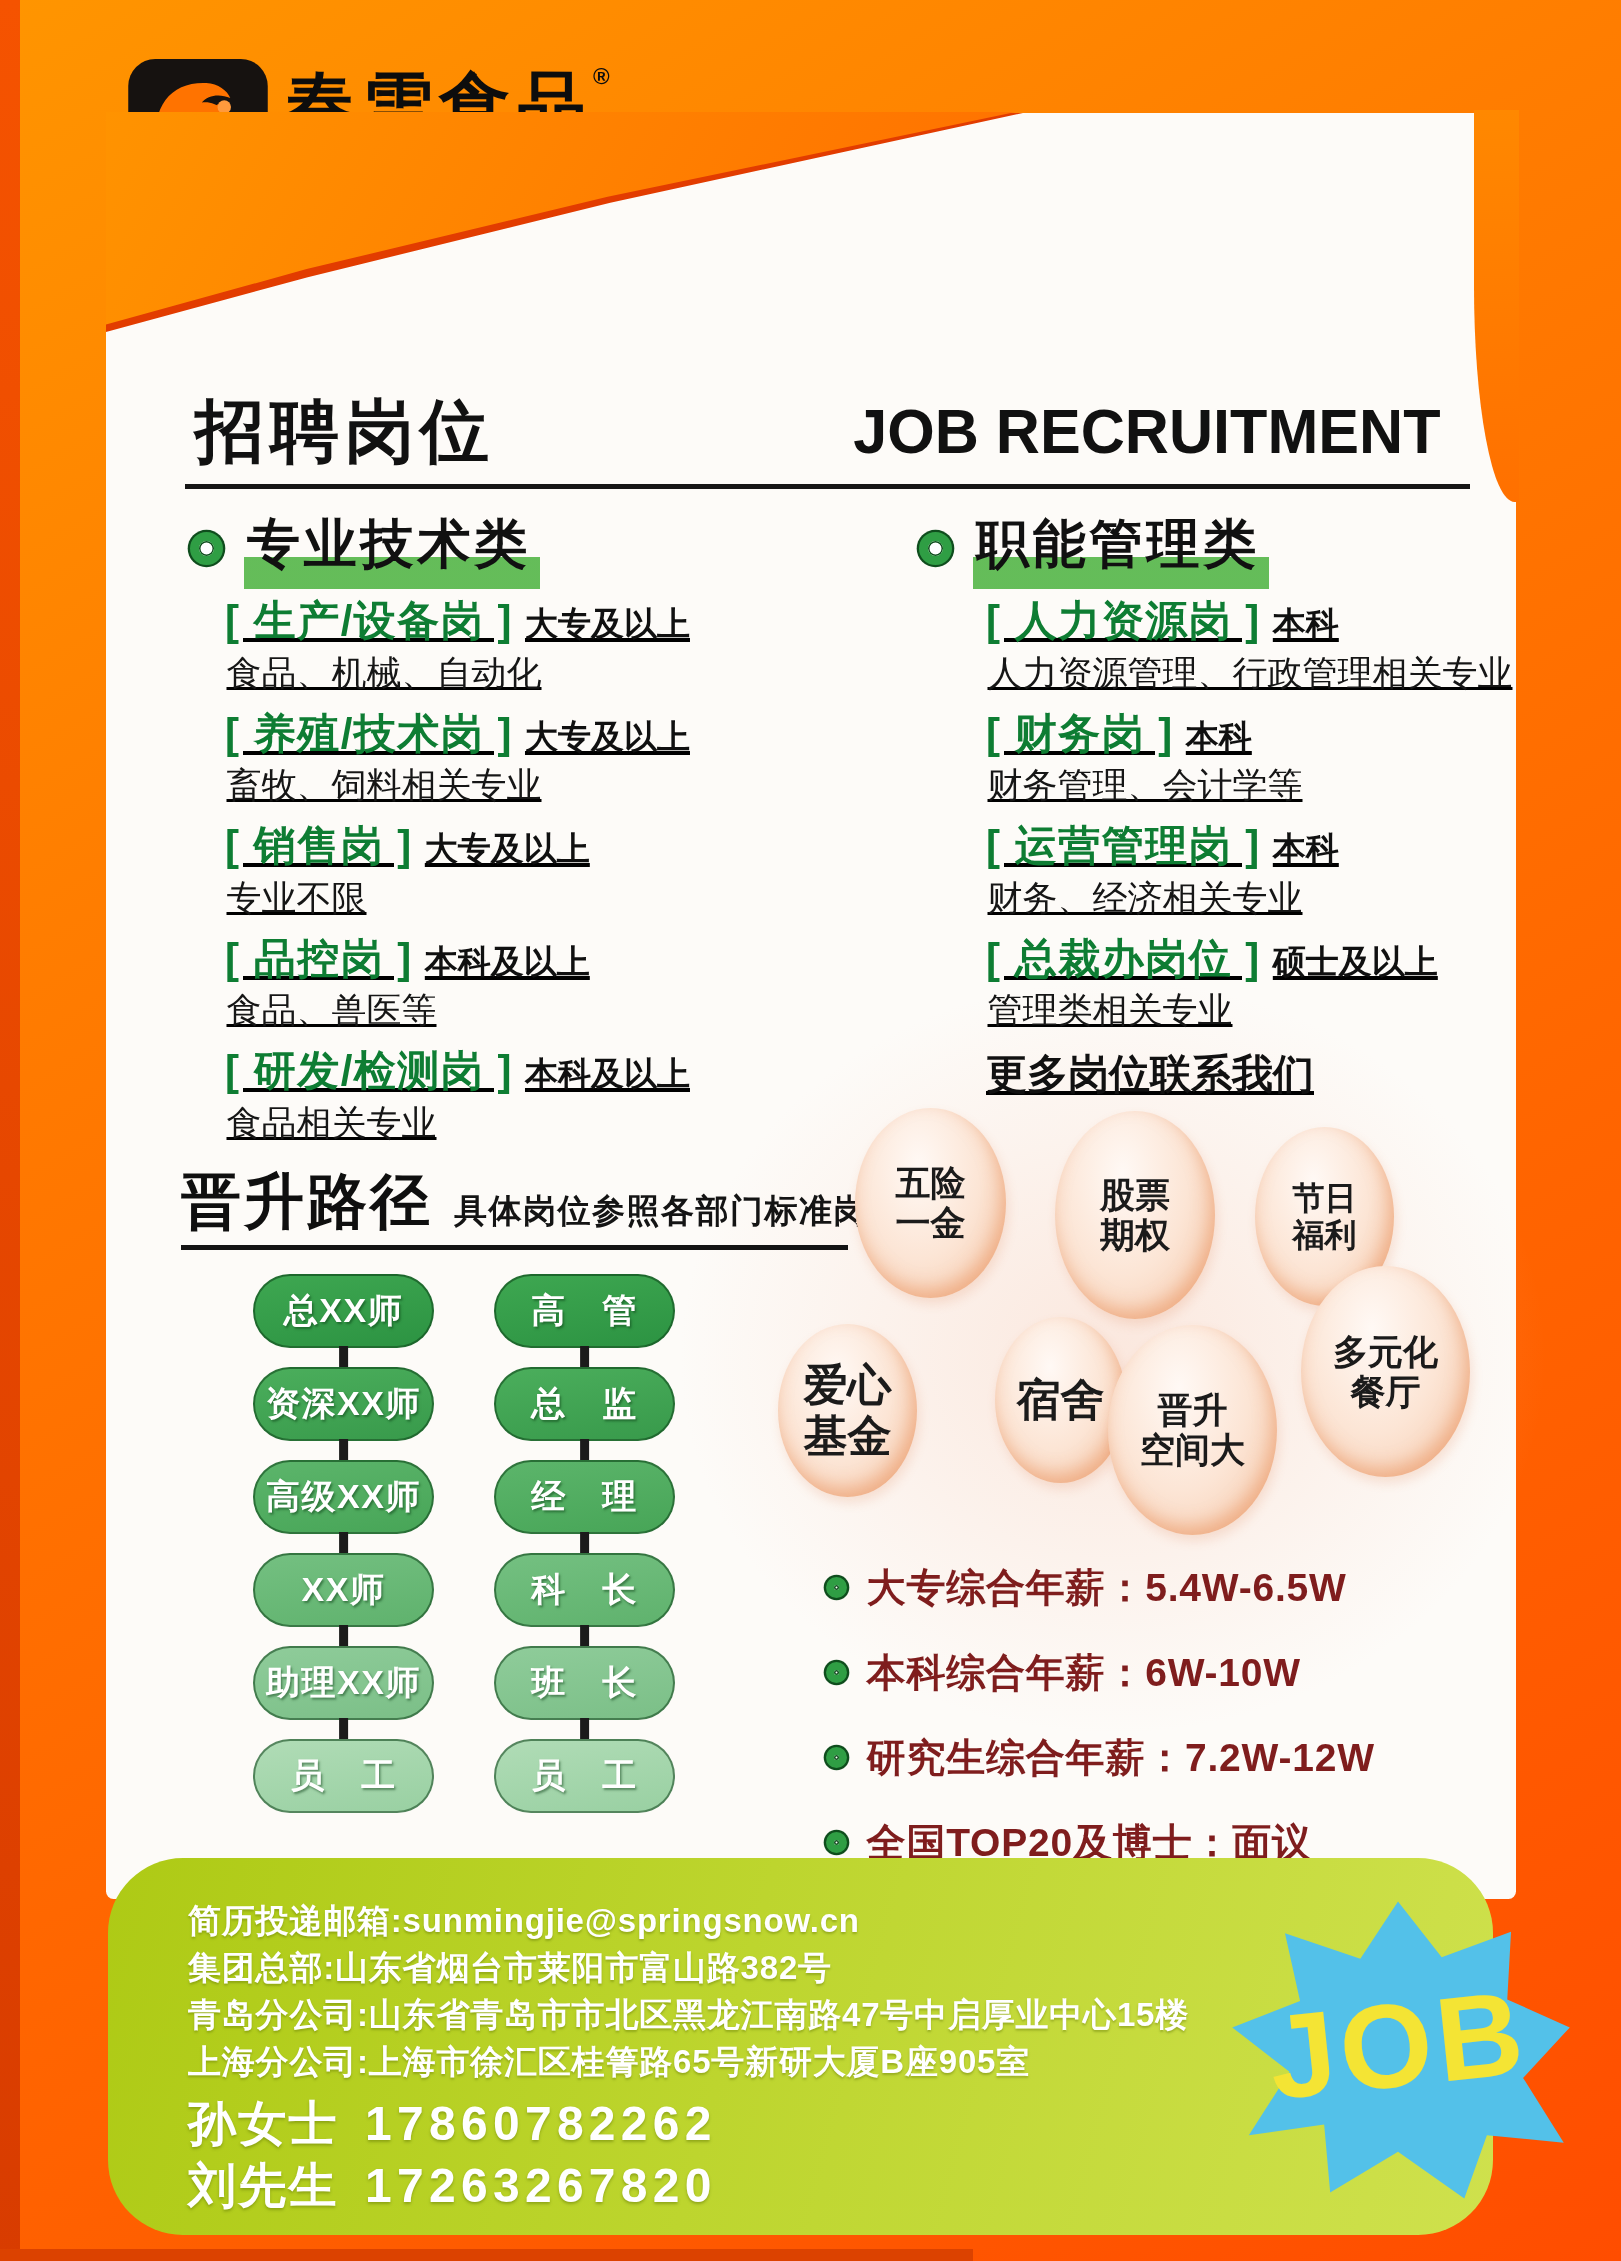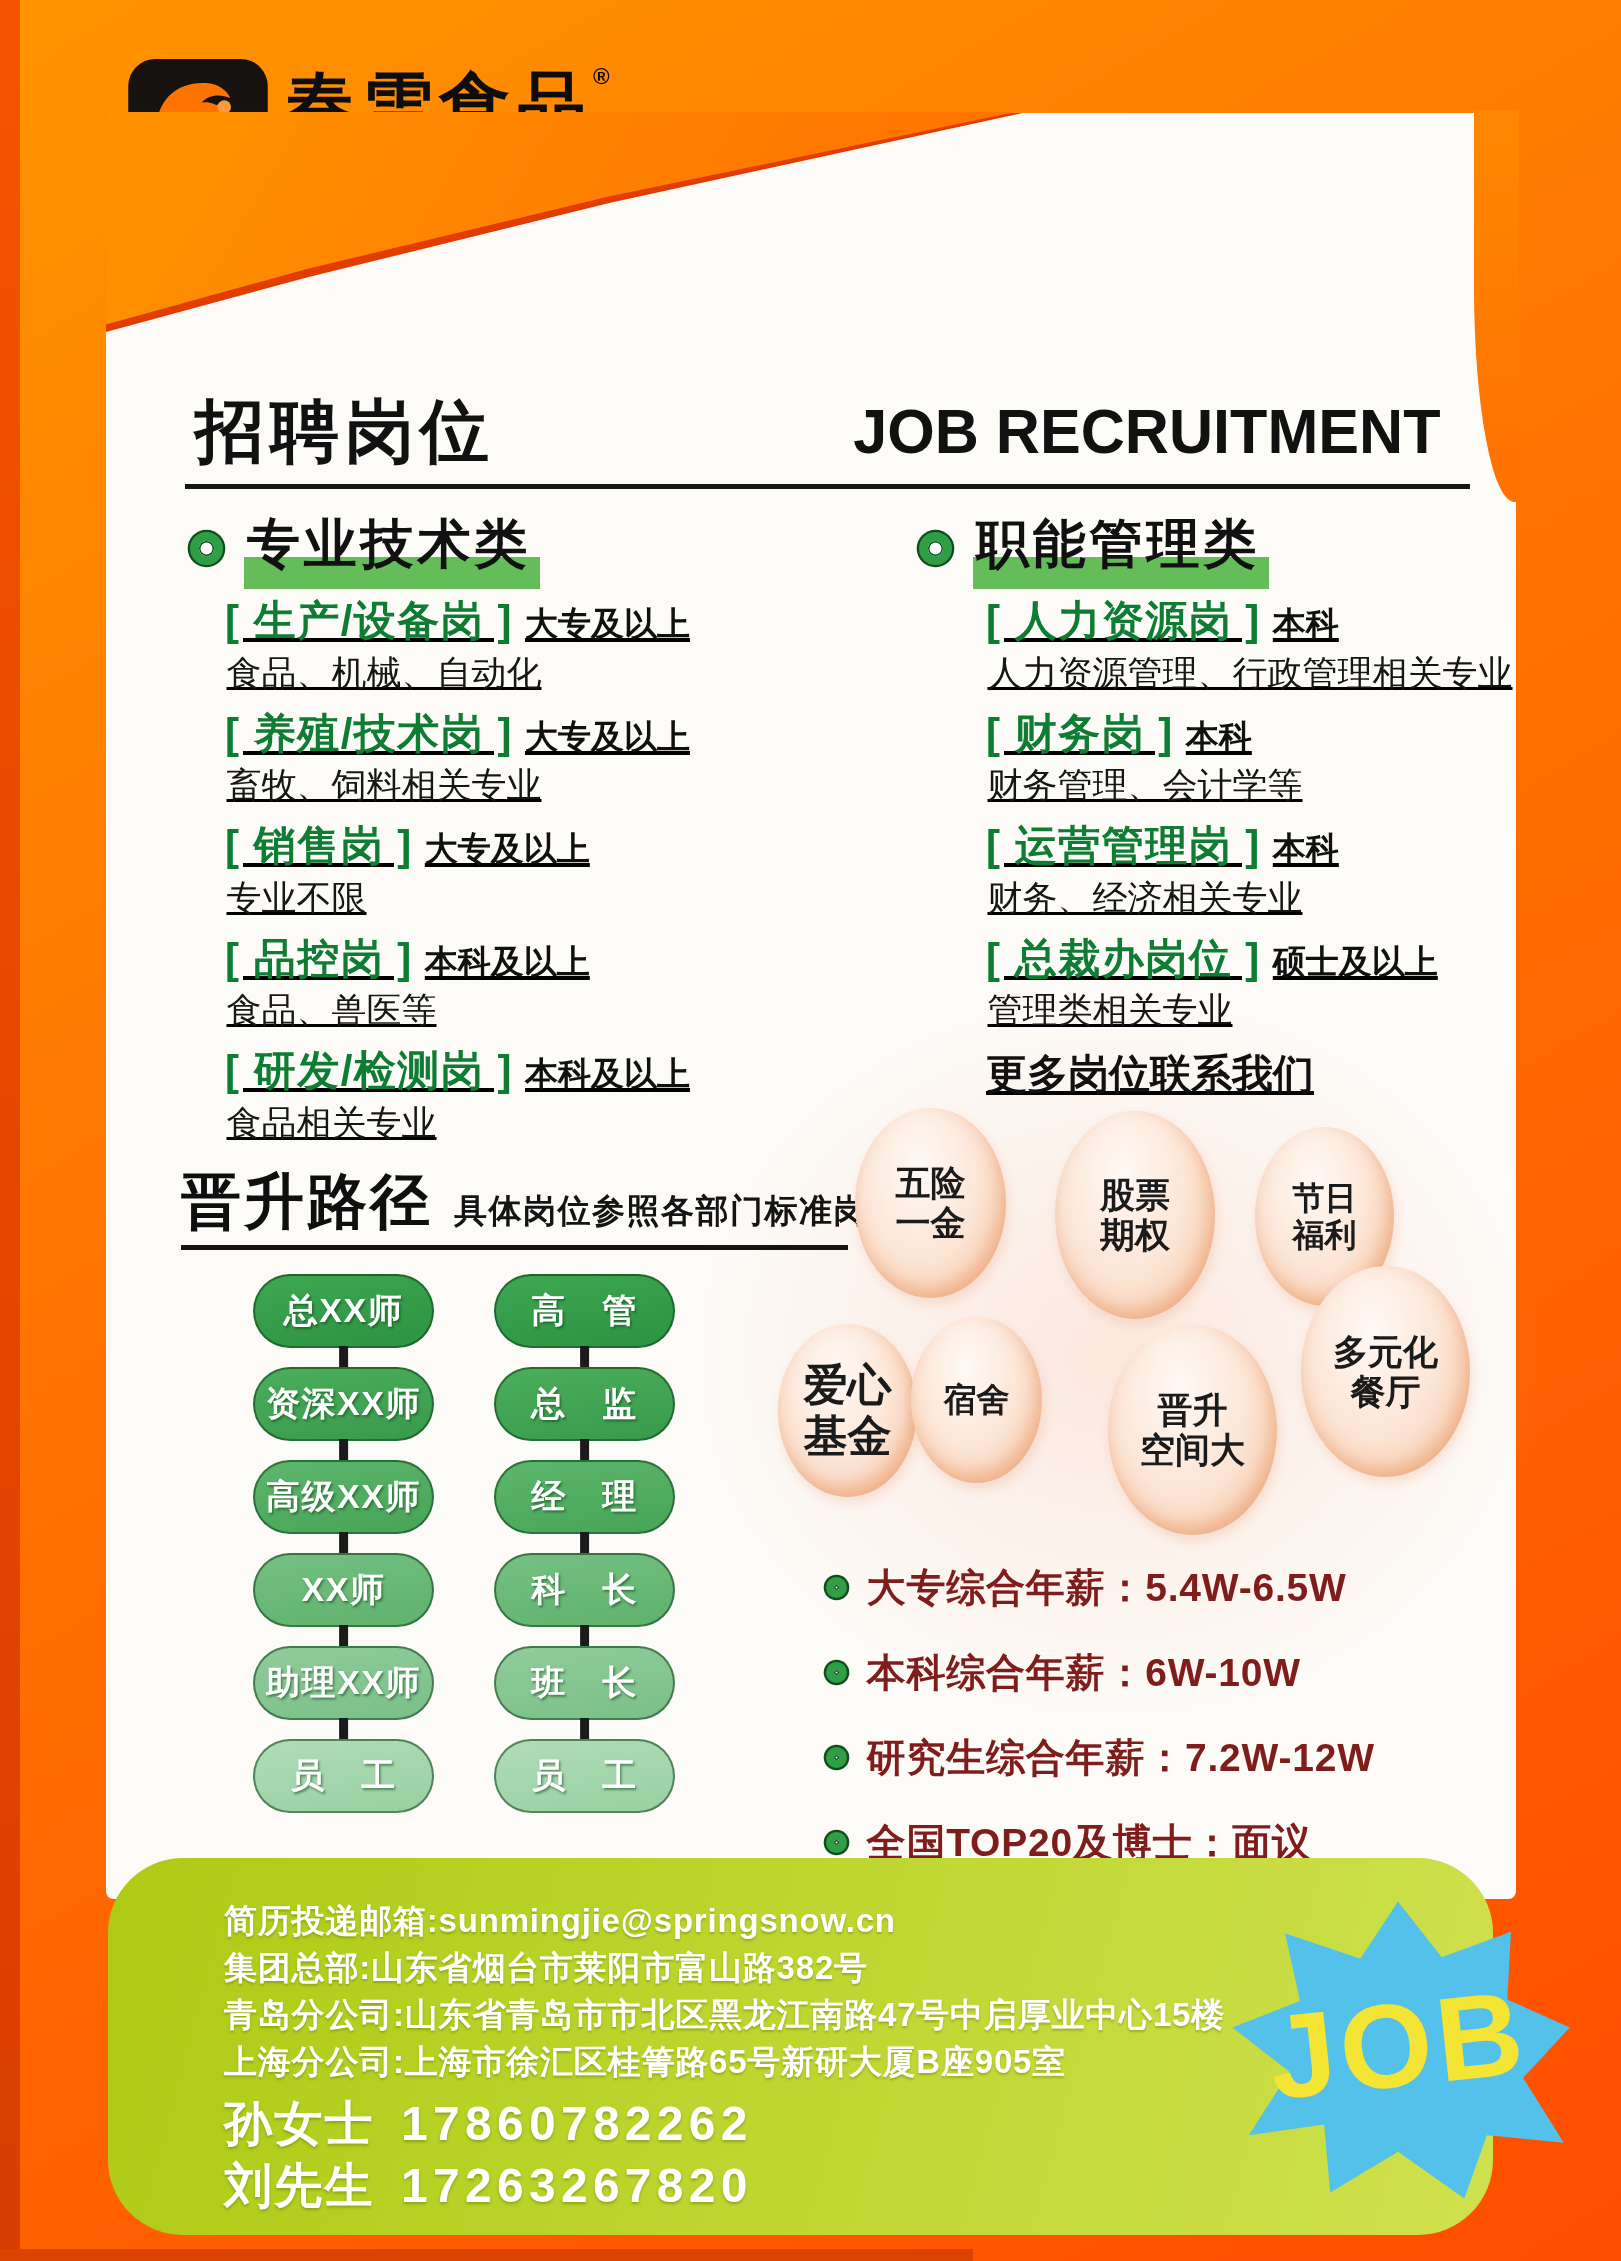--- a/index.html
+++ b/index.html
@@ -76,33 +76,33 @@
   .r6{background:linear-gradient(170deg,#b0dcb6,#99d0a2);}
 
   .egg{position:absolute;border-radius:50%;display:flex;flex-direction:column;align-items:center;justify-content:center;
     color:#1b1b1b;font-weight:700;line-height:1.14;text-align:center;
     background:radial-gradient(ellipse at 42% 30%,#fff9f5 0%,#fce5d5 50%,#f7cfb4 86%,#f2bc9a 100%);
     box-shadow:inset -4.5px -9px 16.6px rgba(231,138,82,.5), 2.3px 6px 10.6px rgba(220,120,70,.18);}
   .b1{left:749px;top:995px;width:151px;height:190px;font-size:35px;}
   .b2{left:949px;top:998px;width:160px;height:208px;font-size:35px;}
   .b3{left:1149px;top:1014px;width:139px;height:179px;font-size:32px;}
   .b4{left:672px;top:1211px;width:139px;height:173px;font-size:44px;}
-  .b5{left:805px;top:1204px;width:131px;height:166px;font-size:33px;}
+  .b5{left:889px;top:1204px;width:131px;height:166px;font-size:44px;}
   .b6{left:1002px;top:1212px;width:169px;height:210px;font-size:35px;}
   .b7{left:1195px;top:1153px;width:169px;height:211px;font-size:35px;}
 
   .salary{position:absolute;left:720px;top:1451px;}
   .salary-row{display:flex;align-items:center;margin-bottom:38px;height:47px;white-space:nowrap;}
   .ring.small{width:21px;height:21px;border-width:8.3px;margin-right:19.6px;}
   .salary-text{font-size:39px;font-weight:700;color:#7f1d1d;letter-spacing:0.8px;}
 
   
   .contact{position:absolute;left:108px;top:1858px;width:1385px;height:377px;border-radius:75px;
     background:linear-gradient(105deg,#aeca15 0%,#bdd52e 45%,#cfe14d 100%);
-    padding:39px 0 0 116px;z-index:3;}
+    padding:39px 0 0 80px;z-index:3;}
   .contact-line{font-size:33px;font-weight:700;color:#fff;line-height:47px;letter-spacing:0.8px;
     text-shadow:0 1.5px 2.3px rgba(90,110,0,.4);white-space:nowrap;}
   .phones{margin-top:7.5px;}
   .phone-row{font-size:48px;font-weight:900;color:#fff;line-height:62px;letter-spacing:2.3px;
     text-shadow:0 2.3px 3px rgba(90,110,0,.45);white-space:nowrap;}
   .phone-name{margin-right:26px;}
   .phone-number{letter-spacing:5.3px;}
 
   
   .job-badge{position:absolute;left:1217px;top:1888px;width:362px;height:324px;z-index:4;}

